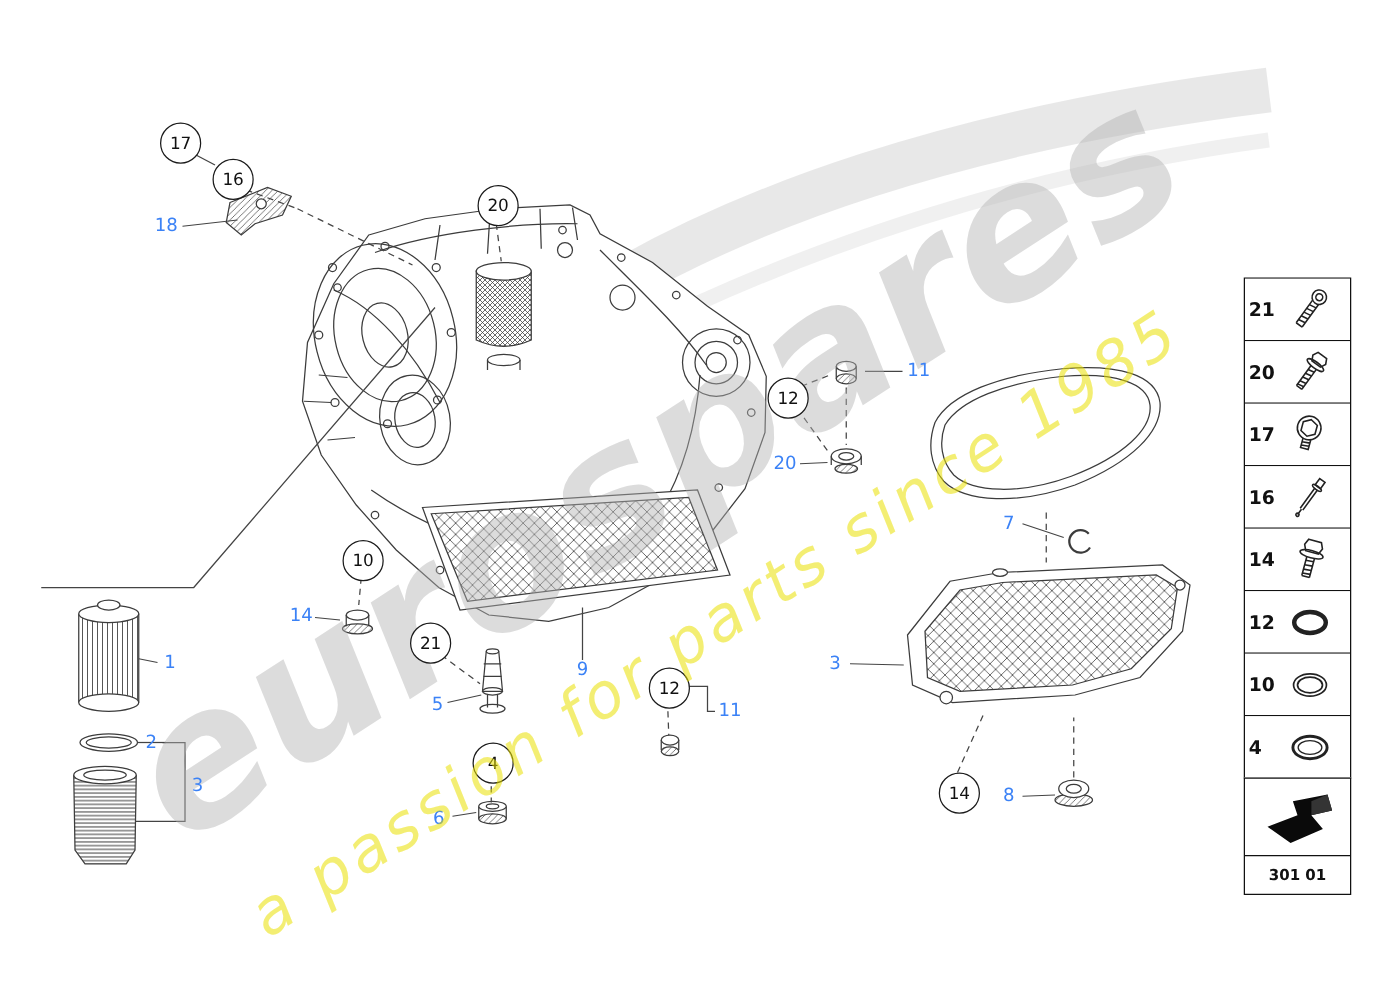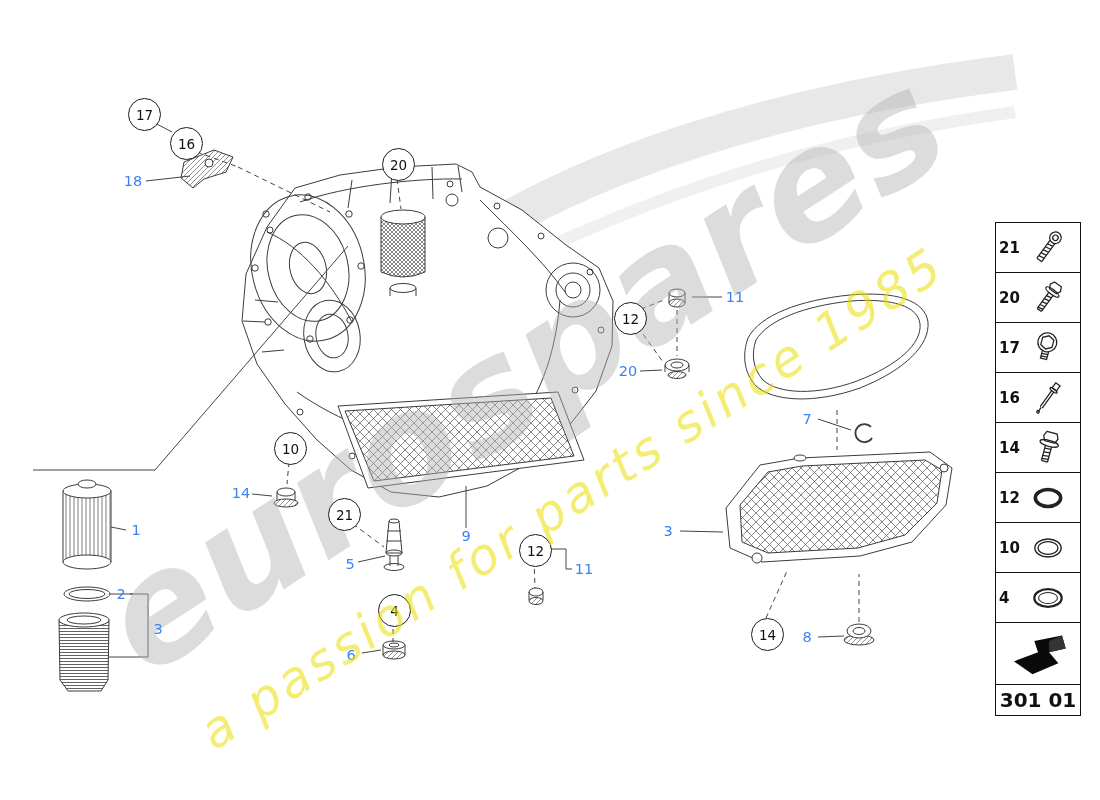--- a/index.html
+++ b/index.html
@@ -53,21 +53,21 @@
     position:absolute; left:995px; top:622px; width:84px; height:92px;
     border:1.5px solid #111; background:#fff; z-index:60;
     display:flex; flex-direction:column;
   }
   .codebox .arrowarea {
     flex:1; display:flex; align-items:center; justify-content:center;
     border-bottom:1.5px solid #111;
   }
   .codebox .code {
     height:30px; display:flex; align-items:center; justify-content:center;
-    font-weight:bold; font-size:20px; color:#111;
+    font-weight:bold; font-size:12px; color:#111;
   }
 </style>
 </head>
 <body>
 
 <div id="stage">
 
   <svg class="swoosh" width="1100" height="800">
     <path d="M430,268 C580,160 790,100 1015,72" fill="none" stroke="rgba(195,195,195,0.38)" stroke-width="36"></path>
     <path d="M392,330 C600,205 810,140 1015,112" fill="none" stroke="rgba(205,205,205,0.30)" stroke-width="12"></path>

